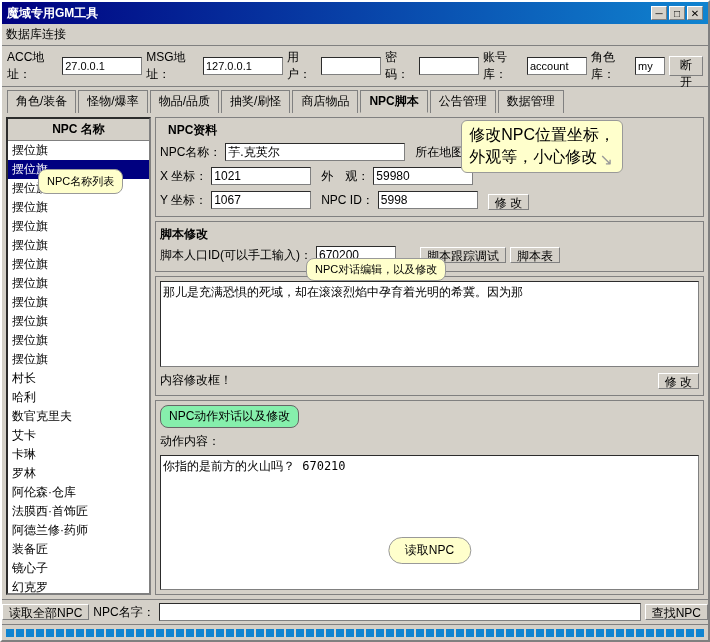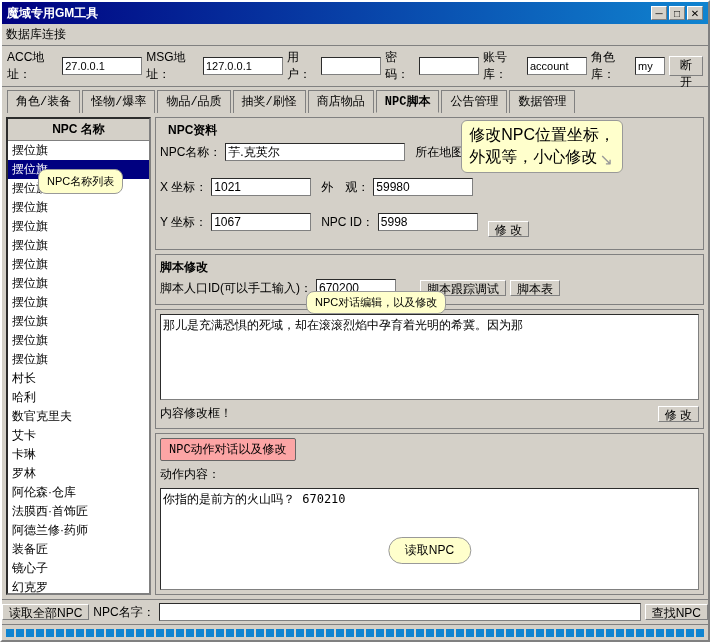--- a/index.html
+++ b/index.html
@@ -95,21 +95,20 @@
       gap: 2px;
       flex-shrink: 0;
     }
     .tab {
       padding: 2px 8px;
       border: 1px solid #808080;
       border-bottom: none;
       background: #d4d0c8;
       cursor: pointer;
       font-size: 12px;
-      font-family: Liberation Mono, monospace;
     }
     .tab.active {
       background: #d4d0c8;
       border-bottom: 1px solid #d4d0c8;
       z-index: 1;
       font-weight: bold;
     }
     .main-content {
       display: flex;
       flex: 1;
@@ -145,21 +144,21 @@
       white-space: nowrap;
     }
     .npc-list-item.selected {
       background: #000080;
       color: white;
     }
     .field-row {
       display: flex;
       align-items: center;
       gap: 4px;
-      margin-bottom: 14px;
+      margin-bottom: 3px;
     }
     .field-label {
       font-size: 12px;
       white-space: nowrap;
     }
     .field-input {
       height: 18px;
       border: 1px inset #808080;
       background: white;
       font-size: 12px;
@@ -427,21 +426,21 @@
       <div class="dialog-section" style="min-height:90px; max-height:120px; flex:0 0 120px;">
         <textarea class="dialog-edit-area" style="">那儿是充满恐惧的死域，却在滚滚烈焰中孕育着光明的希冀。因为那</textarea>
         <div style="display:flex; align-items:center; justify-content:space-between; margin-top:3px;">
           <span class="content-modify-label">内容修改框！</span>
           <button class="btn-modify">修 改</button>
         </div>
       </div>
 
       <div class="action-section" style="flex:1; min-height:0; position:relative;">
         <div style="display:flex; align-items:center; gap:4px; margin-bottom:2px;">
-          <div style="border:1px solid #666; padding:2px 8px; background:#fca5a5; font-size:12px; border-radius:2px;font-family:Liberation Mono, monospace;">NPC动作对话以及修改</div>
+          <div style="border:1px solid #666; padding:2px 8px; background:#86efac; font-size:12px; border-radius:8px;">NPC动作对话以及修改</div>
         </div>
         <div style="font-size:12px; margin-bottom:2px;">动作内容：</div>
         <textarea class="action-content-area" style="flex: 1 1 0%; height: 80px;">你指的是前方的火山吗？ 670210</textarea>
 
         <div style="position:absolute; bottom:30px; left:50%; transform:translateX(-50%); background:#ffffcc; border:1px solid #999; border-radius:20px; padding:4px 16px; font-size:12px; z-index:20; white-space:nowrap;">
           <span>读取NPC</span>
         </div>
       </div>
 
     </div>

